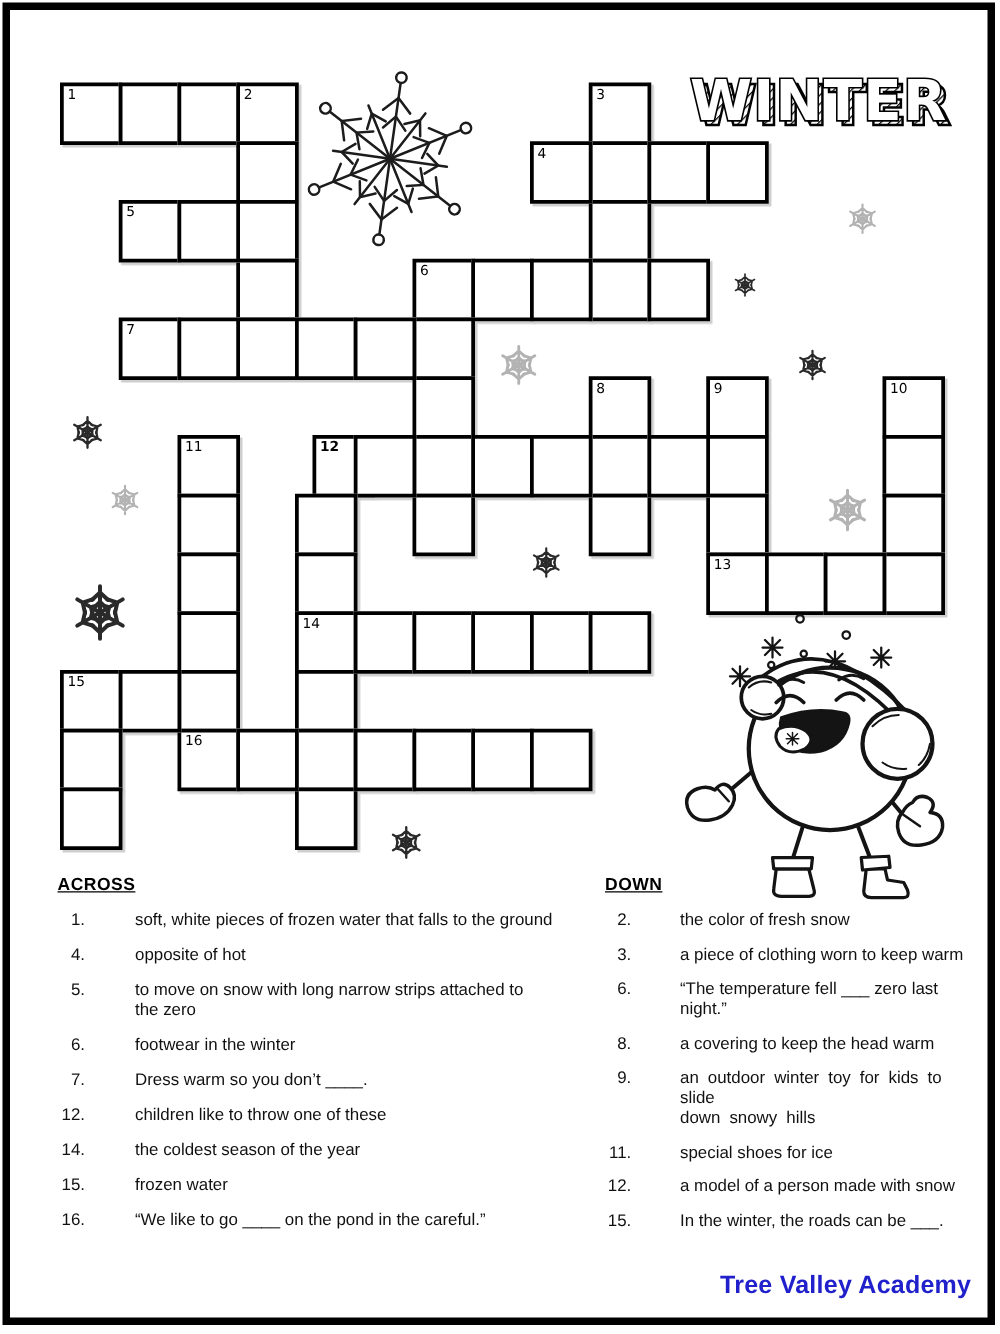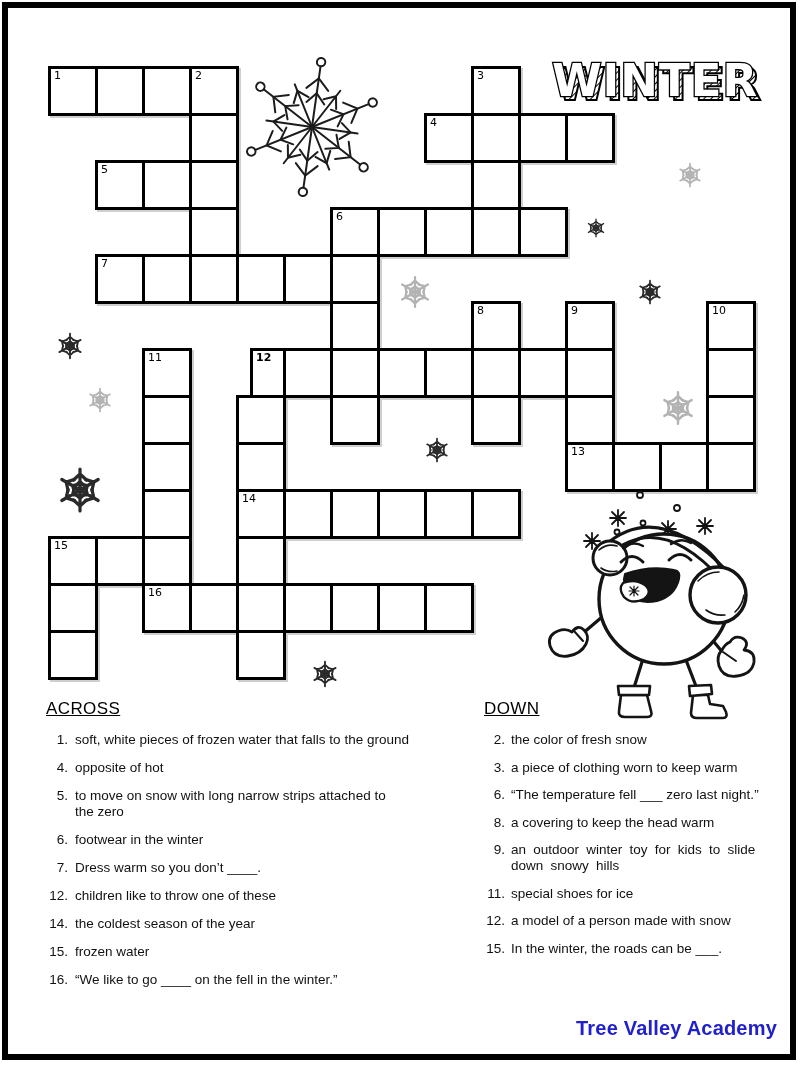--- a/index.html
+++ b/index.html
@@ -24,26 +24,26 @@
 
   
   .title{position:absolute;left:546px;top:50px;width:218px;height:64px;}
   .title text{font-family:"DejaVu Sans",sans-serif;font-weight:bold;font-size:45px;
               letter-spacing:1px;}
   .title .t-shadow{fill:url(#hatch);stroke:#000;stroke-width:2;}
   .title .t-main{fill:#fff;stroke:#000;stroke-width:2.6;paint-order:stroke fill;}
 
   
   .clues{position:absolute;}
-  .clues h2{margin:0 0 13px 0;font-size:17px;font-weight:normal;
+  .clues h2{margin:0 0 13px 0;font-size:14px;font-weight:bold;
             text-decoration:underline;letter-spacing:.4px;color:#000;}
   .clues ol{list-style:none;margin:0;padding:0;}
   .clue{display:flex;margin-bottom:12px;font-size:13.5px;line-height:16px;color:#111;}
   .clue .num{flex:none;width:22px;text-align:right;margin-right:7px;}
-  .clue .txt{flex:1;white-space:pre-wrap;}
+  .clue .txt{flex:1;white-space:pre-wrap;margin-left:33px;}
   #across-clues{left:46px;top:699px;width:402px;}
   #down-clues{left:484px;top:699px;width:302px;}
   #down-clues .clue .num{width:21px;margin-right:6px;}
   #down-clues .clue{margin-bottom:11.5px;}
   .clue.spread .txt{word-spacing:3.5px;}
 
   .credit{position:absolute;right:23px;top:1017px;font-size:20px;font-weight:bold;
           letter-spacing:.2px;}
 </style>
 </head>
@@ -337,21 +337,21 @@
         <li class="clue">
           <span class="num">14.</span>
           <span class="txt">the coldest season of the year</span>
         </li>
         <li class="clue">
           <span class="num">15.</span>
           <span class="txt">frozen water</span>
         </li>
         <li class="clue">
           <span class="num">16.</span>
-          <span class="txt">“We like to go ____ on the fell in the winter.”</span>
+          <span class="txt">“We like to go ____ on the pond in the careful.”</span>
         </li>
       </ol>
   </section>
 
   <section class="clues" id="down-clues">
     <h2>DOWN</h2>
     <ol id="down-list">
         <li class="clue">
           <span class="num">2.</span>
           <span class="txt">the color of fresh snow</span>

